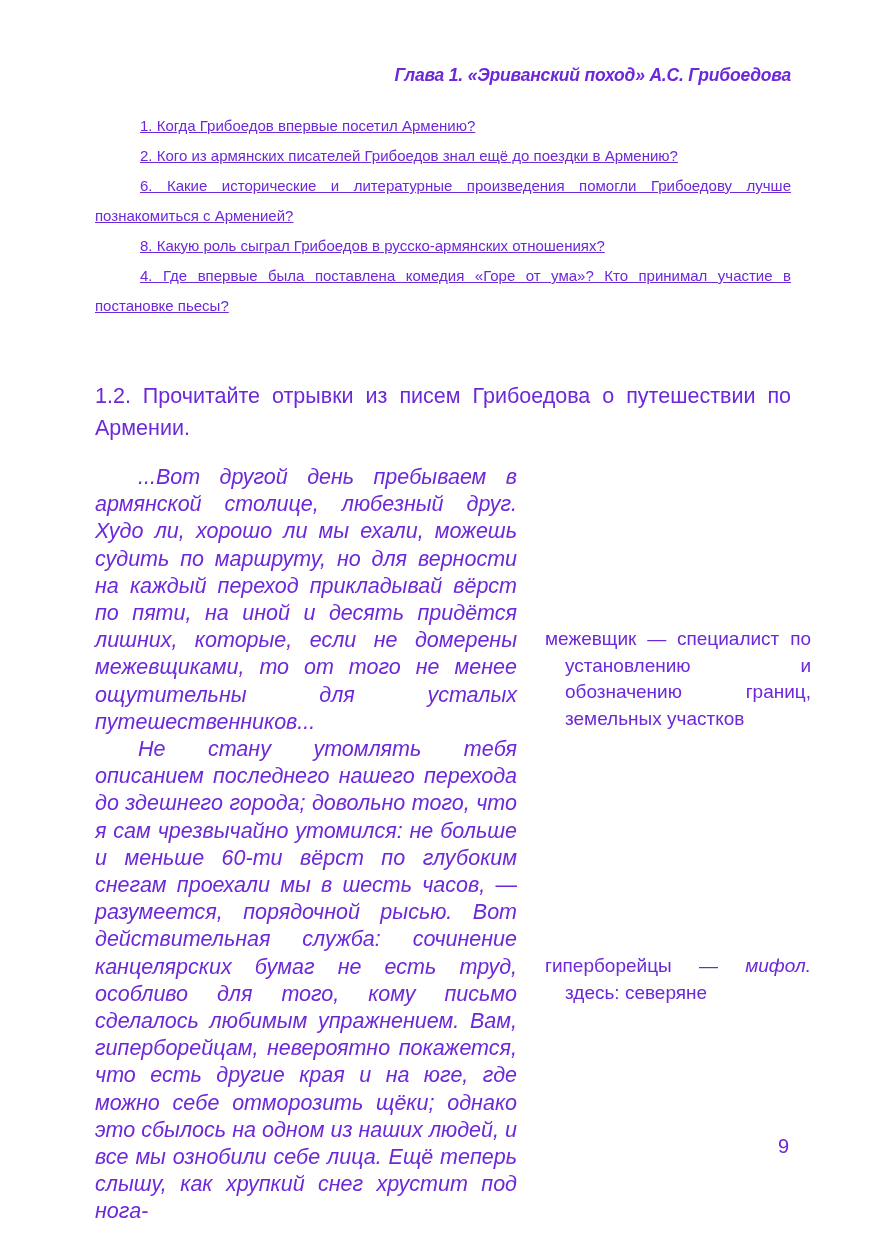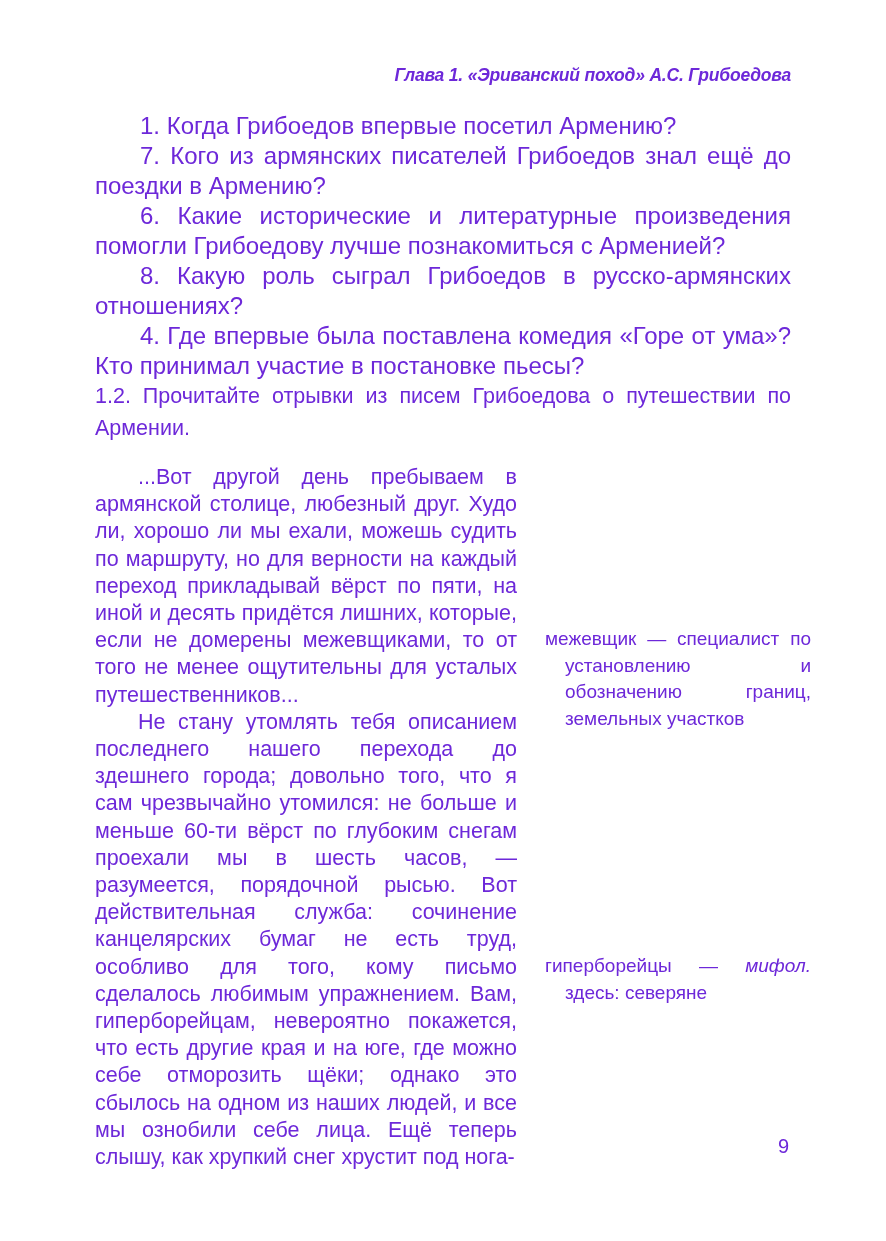--- a/index.html
+++ b/index.html
@@ -26,23 +26,24 @@
     font-weight: bold;
     font-size: 17.5px;
     line-height: 22px;
     letter-spacing: -0.2px;
   }
   .questions {
     position: absolute;
     top: 111px;
     left: 95px;
     width: 696px;
-    font-size: 24px;
+    font-size: 15px;
     line-height: 30px;
     text-align: justify;
+    text-decoration: underline;
   }
   .questions p {
     margin: 0;
     text-indent: 45px;
   }
   .section-heading {
     position: absolute;
     top: 380px;
     left: 95px;
     width: 696px;
@@ -55,20 +56,21 @@
     position: absolute;
     top: 464px;
     left: 95px;
     width: 696px;
   }
   .body-col {
     width: 422px;
     font-size: 21.5px;
     line-height: 27.2px;
     text-align: justify;
+    font-style: italic;
   }
   .body-col p {
     margin: 0;
     text-indent: 43px;
   }
   .margin-note {
     position: absolute;
     left: 450px;
     width: 246px;
     font-size: 19px;
@@ -90,21 +92,21 @@
 </style>
 </head>
 <body>
 
 <div class="page">
 
   <div class="chapter-header">Глава 1. «Эриванский поход» А.С. Грибоедова</div>
 
   <div class="questions">
     <p>1. Когда Грибоедов впервые посетил Армению?</p>
-    <p>7. Кого из армянских писателей Грибоедов знал ещё до поездки в Армению?</p>
+    <p>2. Кого из армянских писателей Грибоедов знал ещё до поездки в Армению?</p>
     <p>6. Какие исторические и литературные произведения помогли Грибоедову лучше познакомиться с Арменией?</p>
     <p>8. Какую роль сыграл Грибоедов в русско-армянских отношениях?</p>
     <p>4. Где впервые была поставлена комедия «Горе от ума»? Кто принимал участие в постановке пьесы?</p>
   </div>
 
   <div class="section-heading">1.2. Прочитайте отрывки из писем Грибоедова о путешествии по Армении.</div>
 
   <div class="content">
     <div class="body-col">
       <p>...Вот другой день пребываем в армянской столице, любезный друг. Худо ли, хорошо ли мы ехали, можешь судить по маршруту, но для верности на каждый переход прикладывай вёрст по пяти, на иной и десять придётся лишних, которые, если не домерены межевщиками, то от того не менее ощутительны для усталых путешественников...</p>

